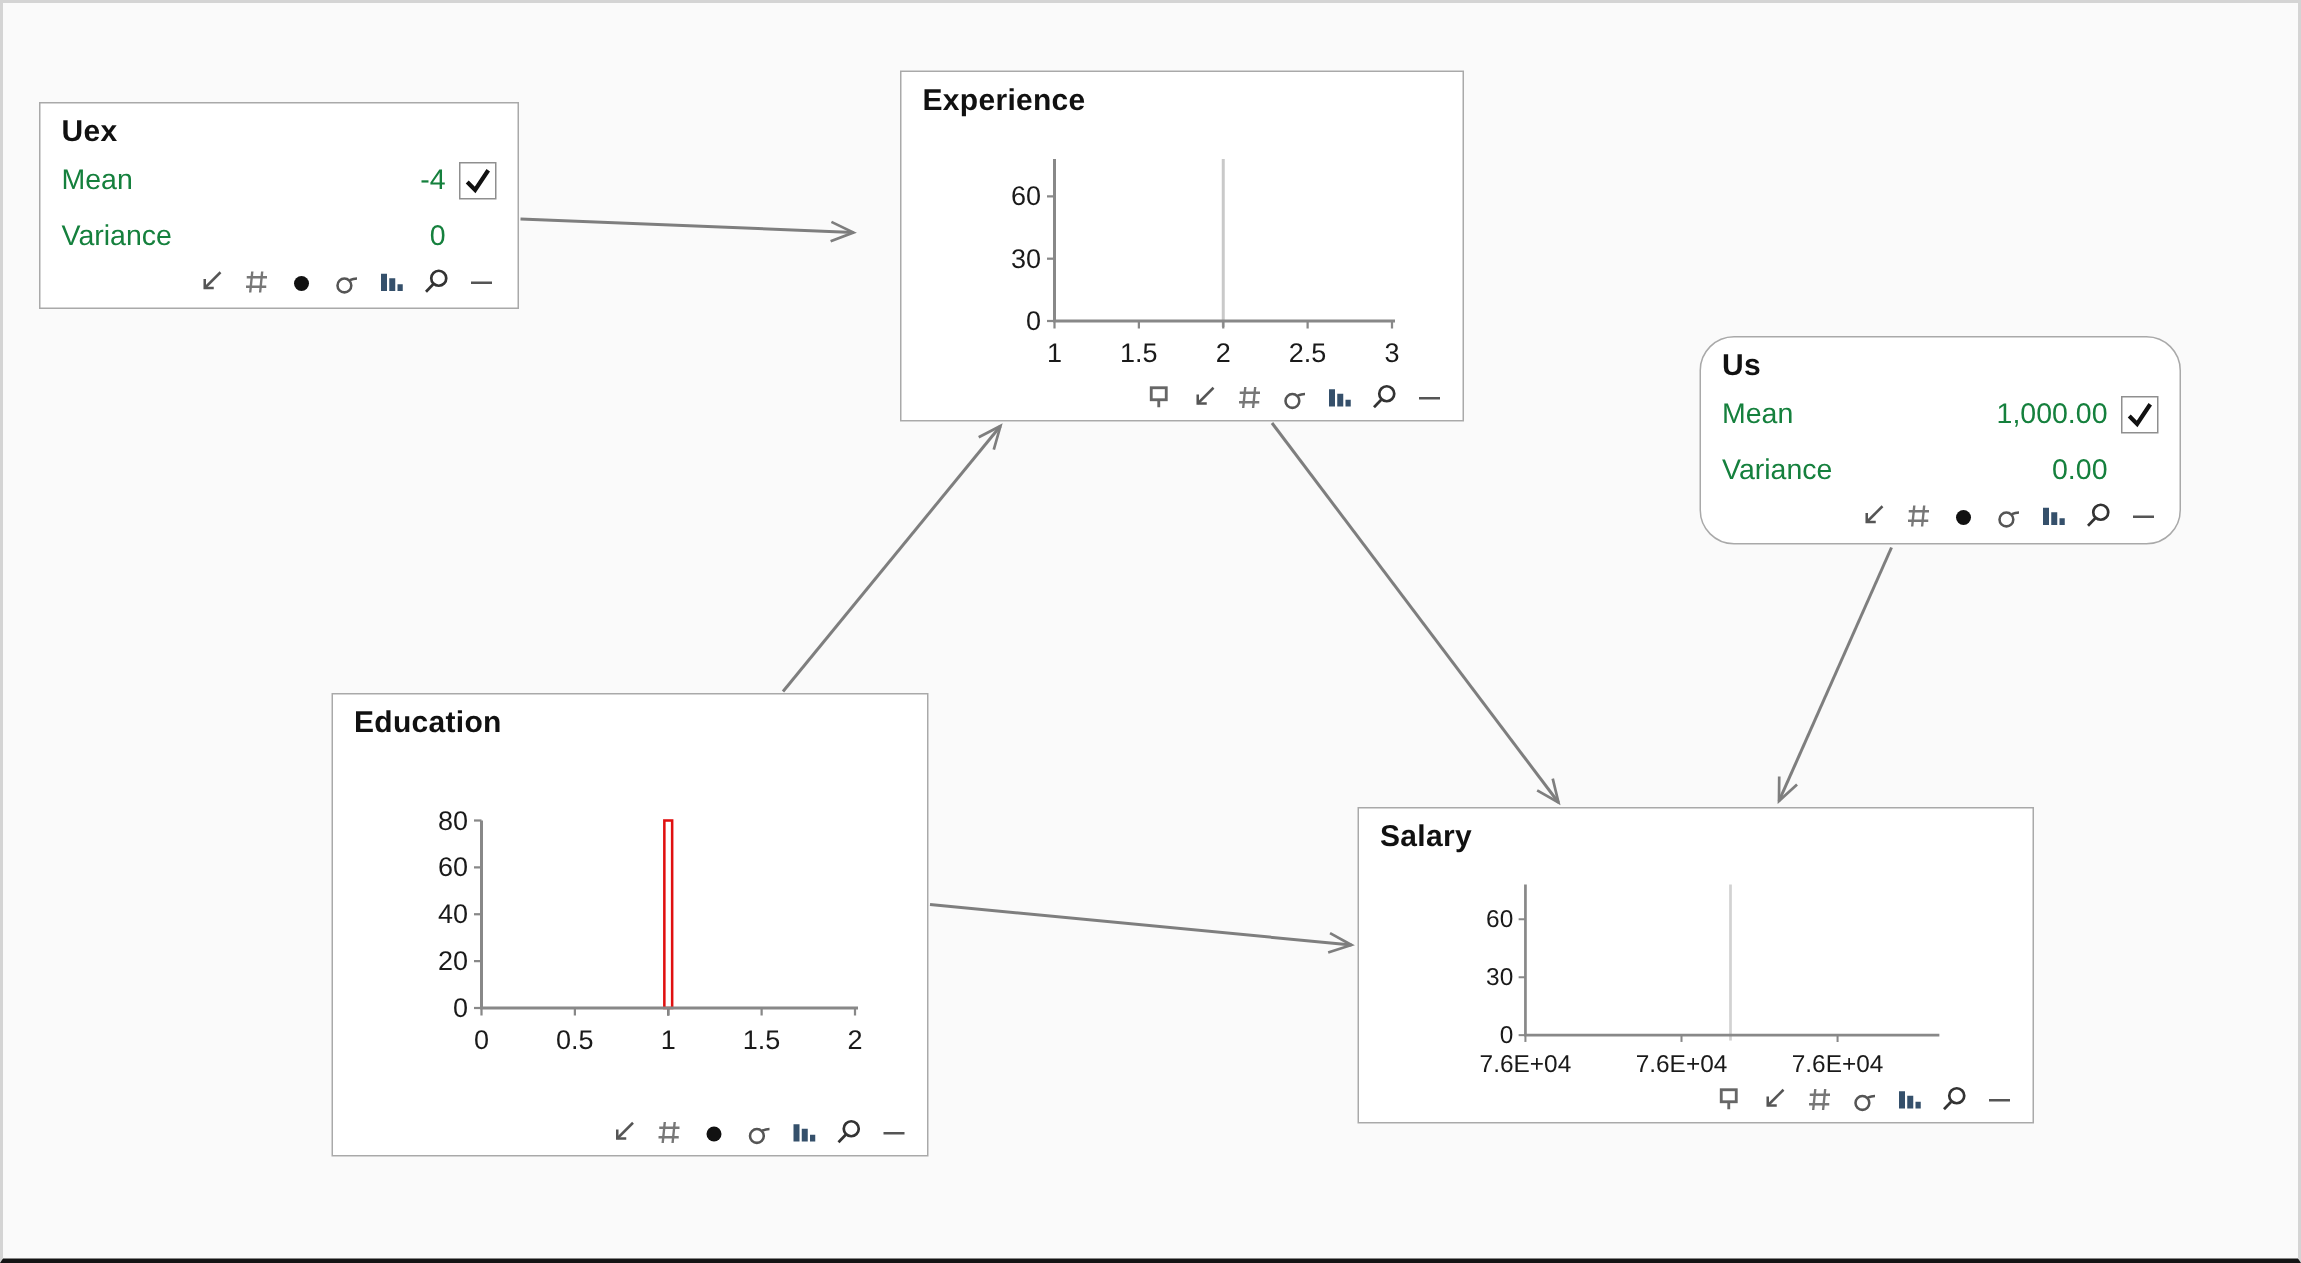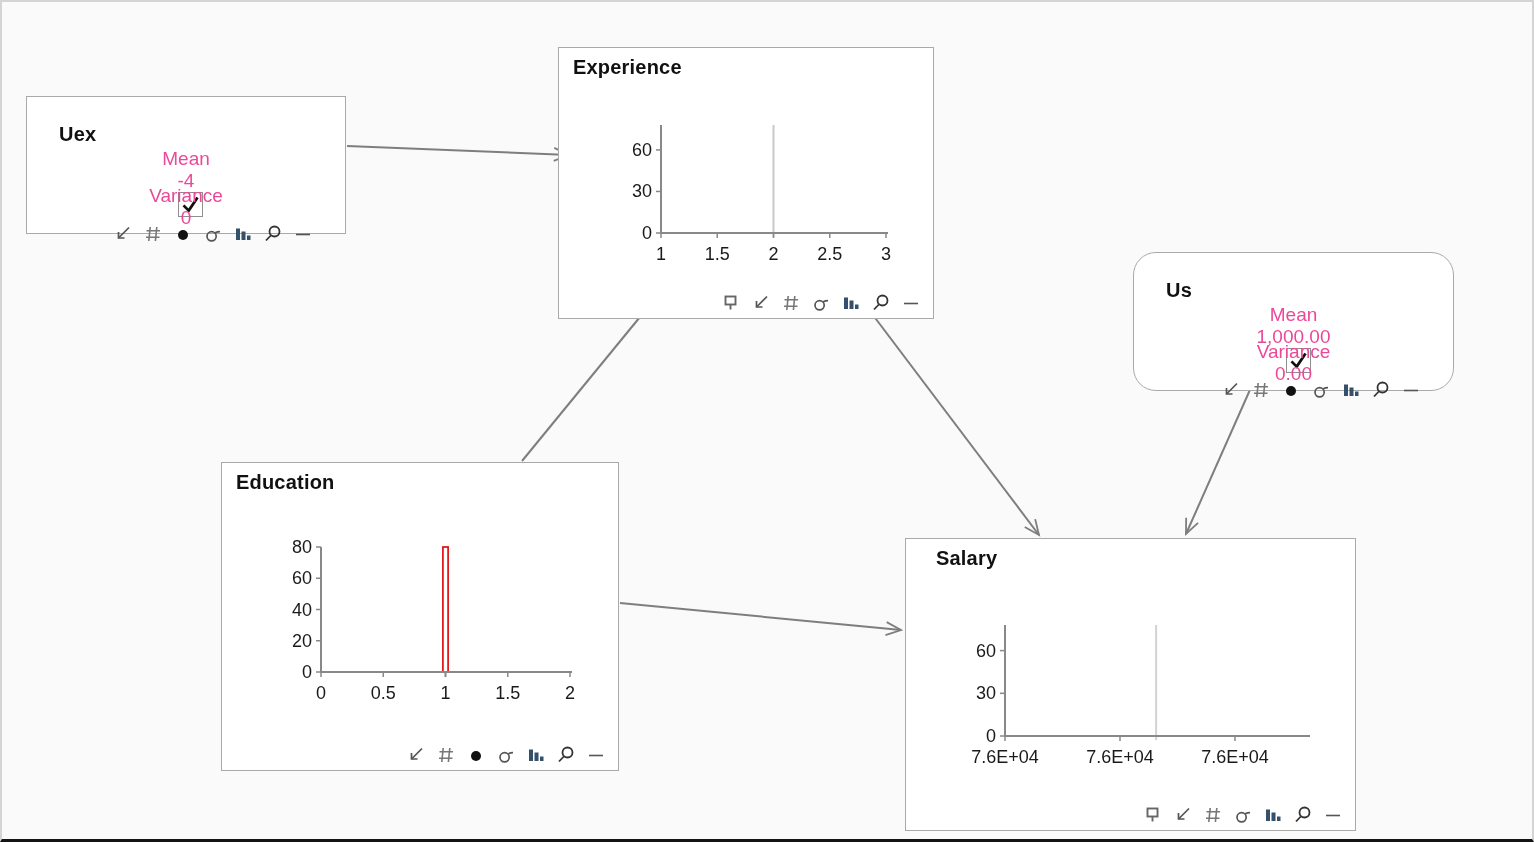--- a/index.html
+++ b/index.html
@@ -9,23 +9,23 @@
   }
   .edges{position:absolute;left:0;top:0;width:100%;height:100%;pointer-events:none;}
   .edges line{pointer-events:stroke;}
   .node{
     position:absolute;background:#ffffff;border:1px solid #a9a9a9;box-sizing:border-box;
     color:#1a1a1a;
   }
   .node .title{
     font-size:20px;font-weight:700;color:#111;padding:8px 14px 2px 14px;letter-spacing:0.2px;
   }
-  .node.stats{padding:18px;margin-top:28px;}
+  .node.stats{padding:0;}
   .row{
-    display:flex;align-items:center;padding:0 14px;height:37px;font-size:19px;color:#ec4899;flex-direction:column;
+    display:flex;align-items:center;padding:0 14px;height:37px;font-size:19px;color:#15803d;
   }
   .row .lbl{flex:1;}
   .row .val{text-align:right;}
   .cb{
     width:25px;height:25px;border:1px solid #8f8f8f;background:#fff;margin-left:9px;
     display:inline-flex;align-items:center;justify-content:center;box-sizing:border-box;flex:0 0 auto;
   }
   .cb svg{width:21px;height:21px;display:block;}
   .cb.hidden{visibility:hidden;}
   .toolbar{
@@ -108,21 +108,21 @@
           </svg>
         </span>
         <span class="tb-icon">
           <svg viewBox="0 0 20 20">
             <line x1="3" y1="10.5" x2="17" y2="10.5" stroke="#555" stroke-width="1.6"></line>
           </svg>
         </span>
       </div>
   </div>
 
-  <div class="node chart" style="left:556px;top:45px;width:376px;height:272px;">
+  <div class="node chart" style="left:598px;top:45px;width:376px;height:234px;">
     <div class="title">Experience</div>
     <svg class="plot" viewBox="0 0 374 232">
         <line x1="214.5" y1="58" x2="214.5" y2="170" stroke="#c9c9c9" stroke-width="2"></line>
         <line x1="102" y1="58" x2="102" y2="166" stroke="#888" stroke-width="2"></line>
         <line x1="101" y1="166" x2="329" y2="166" stroke="#888" stroke-width="2"></line>
         <line x1="97" y1="166" x2="102" y2="166" stroke="#888" stroke-width="1.5"></line>
         <text x="93" y="172" text-anchor="end" font-size="18" fill="#1a1a1a">0</text>
         <line x1="97" y1="124.46153846153845" x2="102" y2="124.46153846153845" stroke="#888" stroke-width="1.5"></line>
         <text x="93" y="130.46153846153845" text-anchor="end" font-size="18" fill="#1a1a1a">30</text>
         <line x1="97" y1="82.92307692307692" x2="102" y2="82.92307692307692" stroke="#888" stroke-width="1.5"></line>
@@ -308,21 +308,21 @@
           </svg>
         </span>
         <span class="tb-icon">
           <svg viewBox="0 0 20 20">
             <line x1="3" y1="10.5" x2="17" y2="10.5" stroke="#555" stroke-width="1.6"></line>
           </svg>
         </span>
       </div>
   </div>
 
-  <div class="node chart" style="left:903px;top:536px;width:451px;height:293px;padding-left:16px;">
+  <div class="node chart" style="left:903px;top:536px;width:451px;height:211px;">
     <div class="title">Salary</div>
     <svg class="plot" viewBox="0 0 449 231">
         <line x1="250.11" y1="56" x2="250.11" y2="171" stroke="#d2d2d2" stroke-width="2"></line>
         <line x1="99" y1="56" x2="99" y2="167" stroke="#888" stroke-width="2"></line>
         <line x1="98" y1="167" x2="404" y2="167" stroke="#888" stroke-width="2"></line>
         <line x1="94" y1="167" x2="99" y2="167" stroke="#888" stroke-width="1.5"></line>
         <text x="90" y="173" text-anchor="end" font-size="18" fill="#1a1a1a">0</text>
         <line x1="94" y1="124.3076923076923" x2="99" y2="124.3076923076923" stroke="#888" stroke-width="1.5"></line>
         <text x="90" y="130.30769230769232" text-anchor="end" font-size="18" fill="#1a1a1a">30</text>
         <line x1="94" y1="81.61538461538461" x2="99" y2="81.61538461538461" stroke="#888" stroke-width="1.5"></line>

